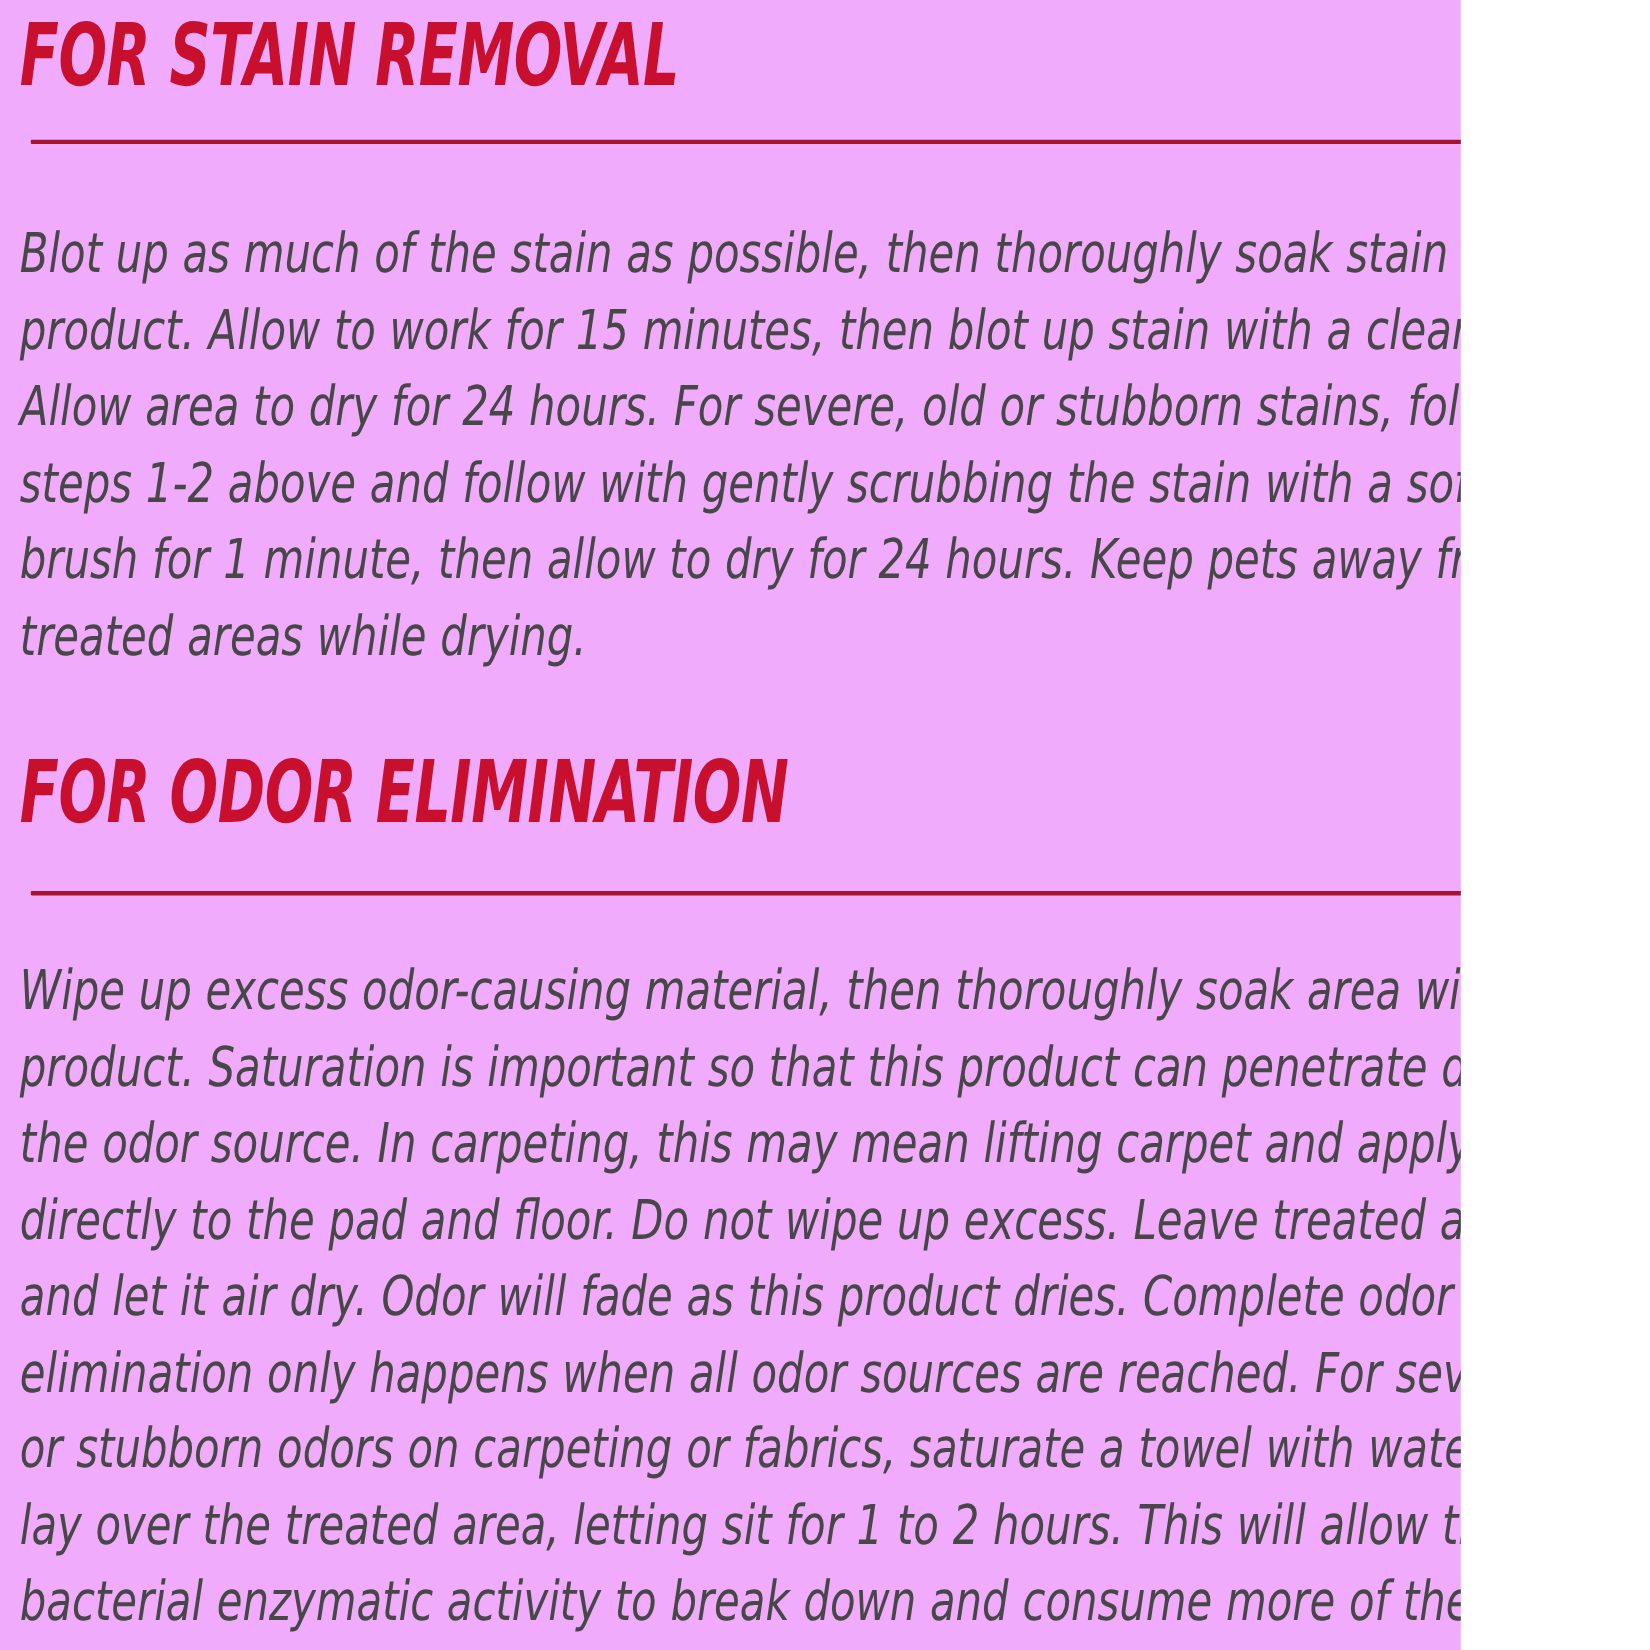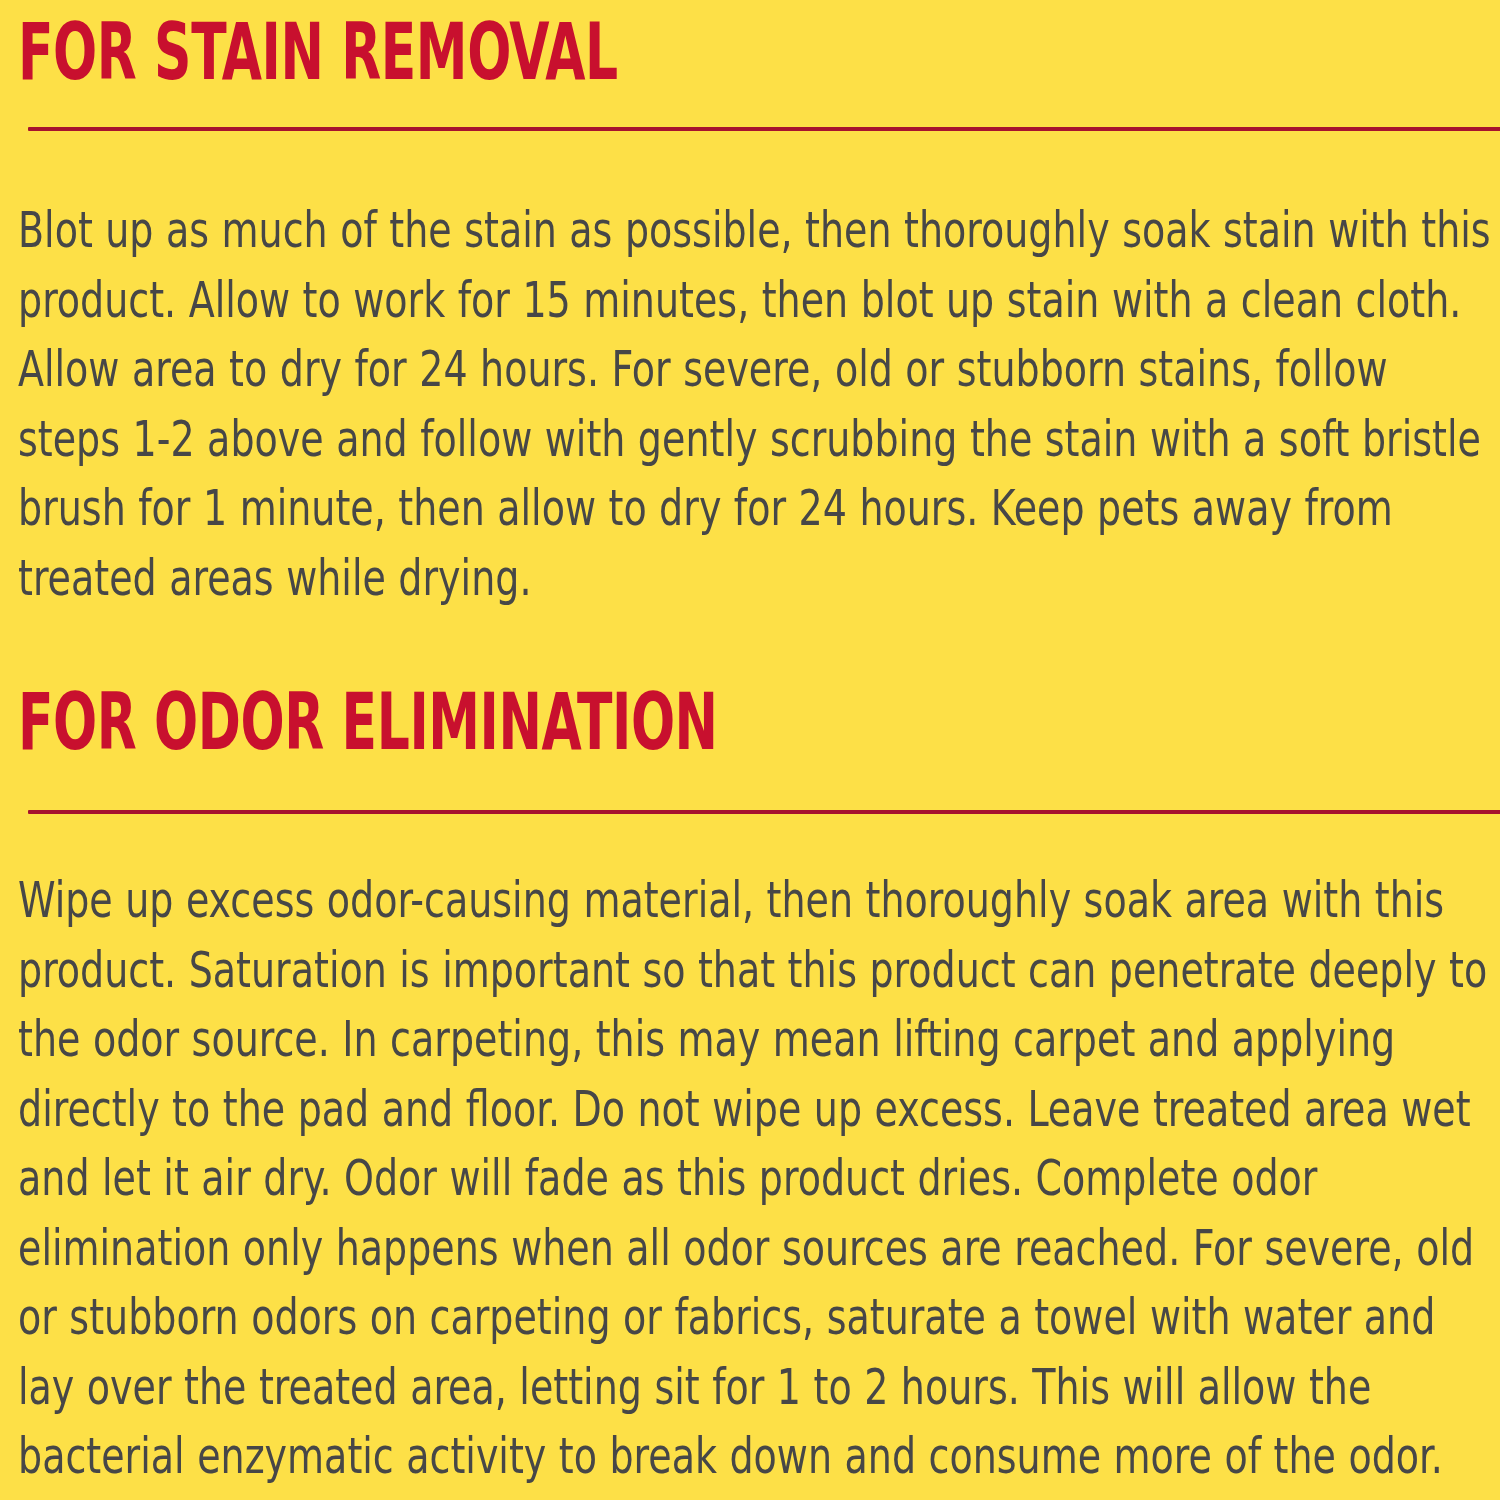--- a/index.html
+++ b/index.html
@@ -4,25 +4,26 @@
 <title>Product Usage Directions</title>
 <style>
   html, body {
     margin: 0;
     padding: 0;
     background: #ffffff;
   }
 
   .page {
     position: relative;
-    width: 1500px;
+    width: 1328px;
     height: 1500px;
-    background: #fde047;
+    background: #f0abfc;
     overflow: hidden;
     font-family: "Liberation Sans", "DejaVu Sans", sans-serif;
+    font-style: italic;
     -webkit-font-smoothing: antialiased;
   }
 
   .content {
     position: absolute;
     left: 18px;
     top: 0;
     right: 0;
     width: 1482px;
   }

